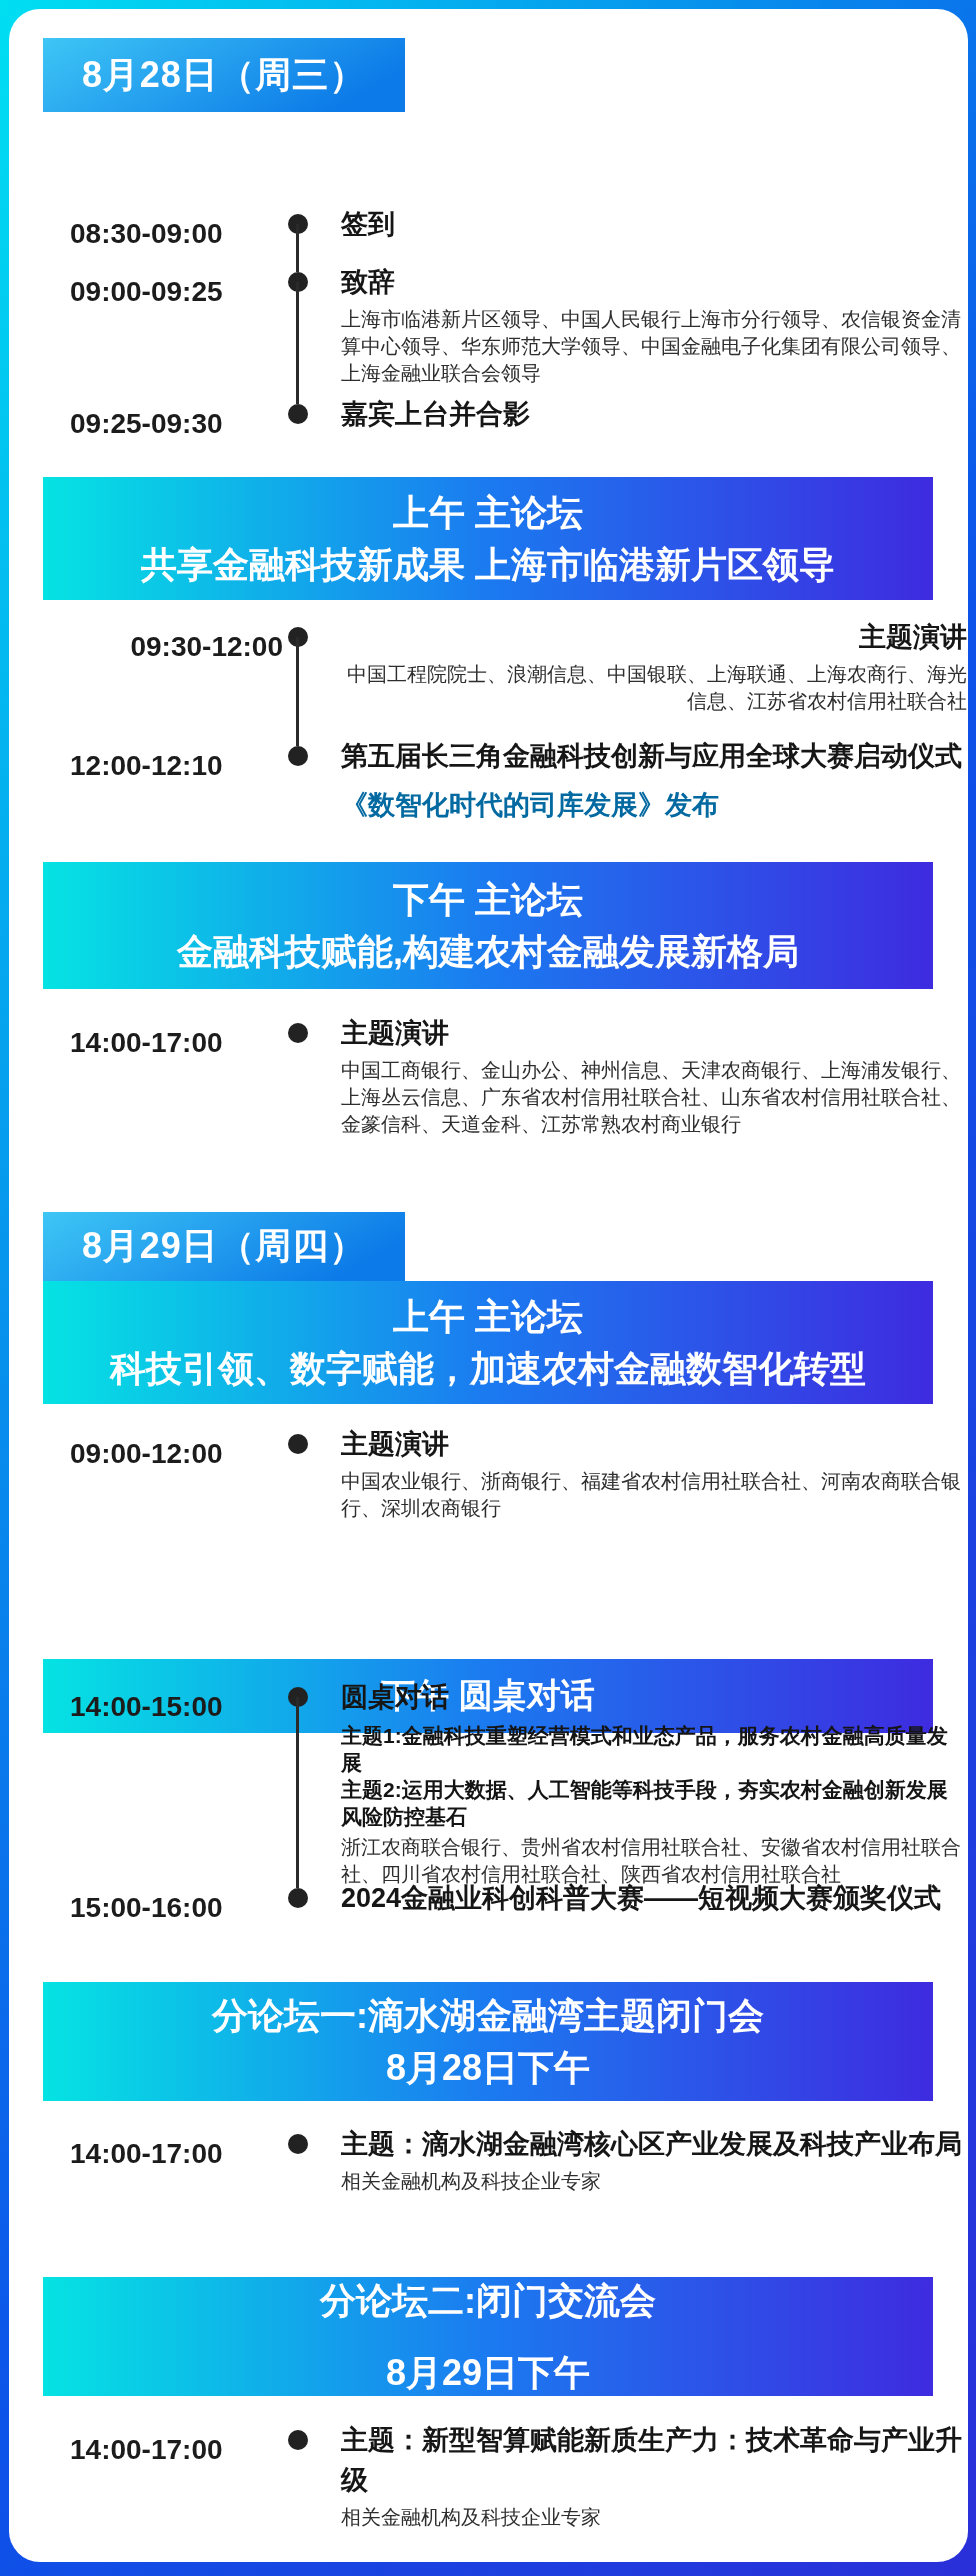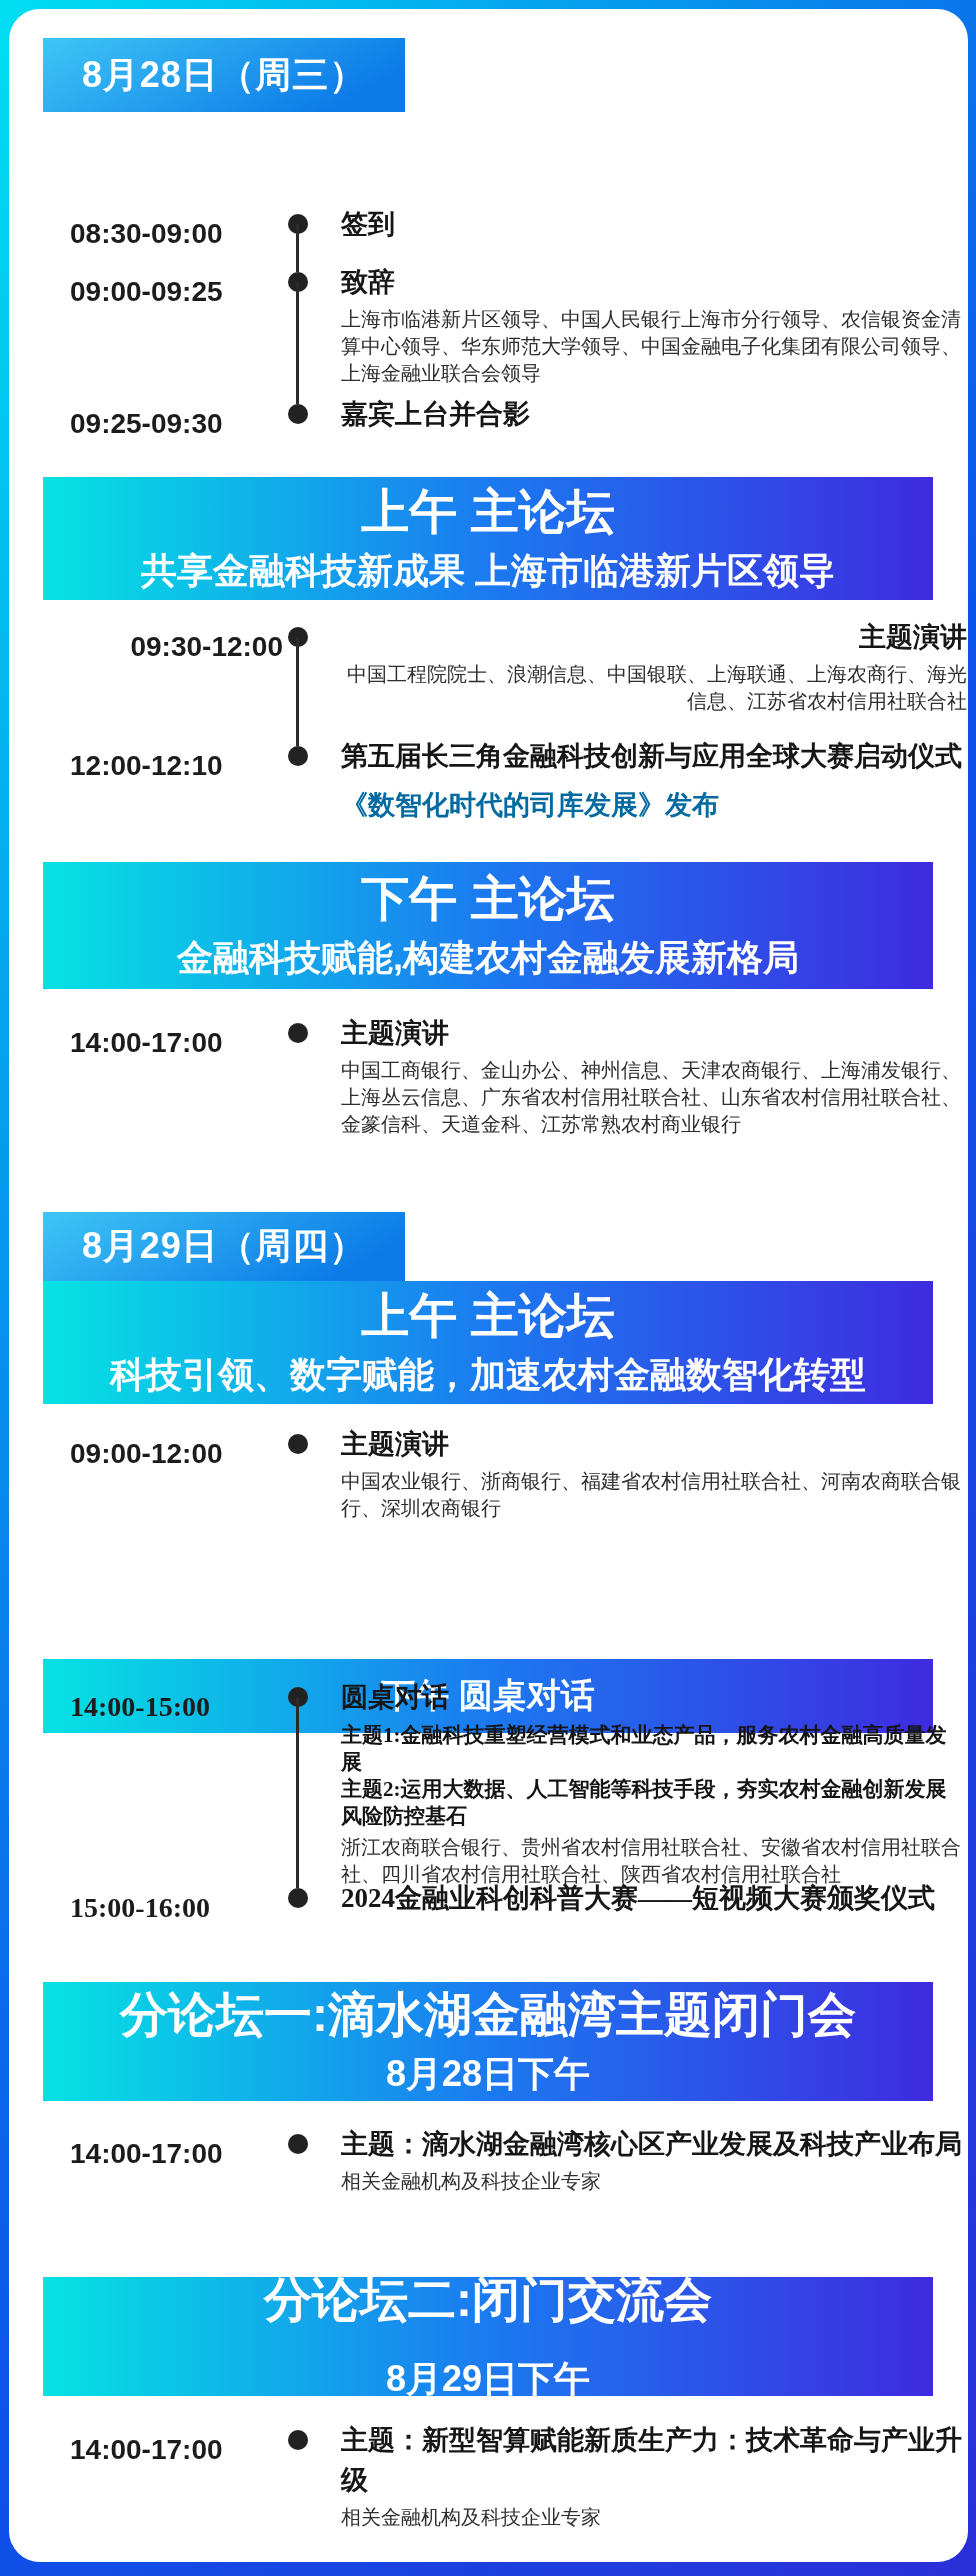--- a/index.html
+++ b/index.html
@@ -26,21 +26,21 @@
     letter-spacing:0.9px;
   }
   
   .banner{
     position:absolute;left:34px;width:890px;
     background:linear-gradient(90deg,#05e3e3 0%,#1b7af0 50%,#3e2be0 100%);
     color:#fff;font-weight:bold;text-align:center;
     display:flex;flex-direction:column;align-items:center;justify-content:center;
     gap:12.7px;
   }
-  .banner .b1{font-size:48px;line-height:1.1;}
+  .banner .b1{font-size:36px;line-height:1.1;}
   .banner .b2{font-size:36px;line-height:1.1;}
   .banner.single .b1{font-size:38px;}
   .banner.small .b1{font-size:34px;}
   
   .tgroup{position:absolute;left:34px;width:908px;}
   .t-item{position:relative;}
   .t-time{
     position:absolute;left:27px;top:10px;width:213px;
     font-size:28px;font-weight:bold;color:#1c1c1c;line-height:40px;
     letter-spacing:0;white-space:nowrap;
@@ -67,21 +67,21 @@
   #g1 .i1{height:132px;}
   #banner-d1am{top:468px;height:123px;}
   #g2{top:608px;}
   #g2 .i0{height:119px;text-align:right;}
   #banner-d1pm{top:853px;height:127px;}
   #g3{top:1004px;}
   #tag2{top:1203px;height:69px;}
   #banner-d2am{top:1272px;height:123px;}
   #g4{top:1415px;}
   #banner-d2pm{top:1650px;height:74px;}
-  #g5{top:1668px;font-family:Liberation Serif, serif;}
+  #g5{top:1668px;}
   #g5 .i0{height:201px;}
   #banner-f1{top:1973px;height:119px;}
   #g6{top:2115px;}
   #banner-f2{top:2268px;height:119px;gap:32px;}
   #g7{top:2411px;}
 </style>
 </head>
 <body>
 
 <div class="poster">

